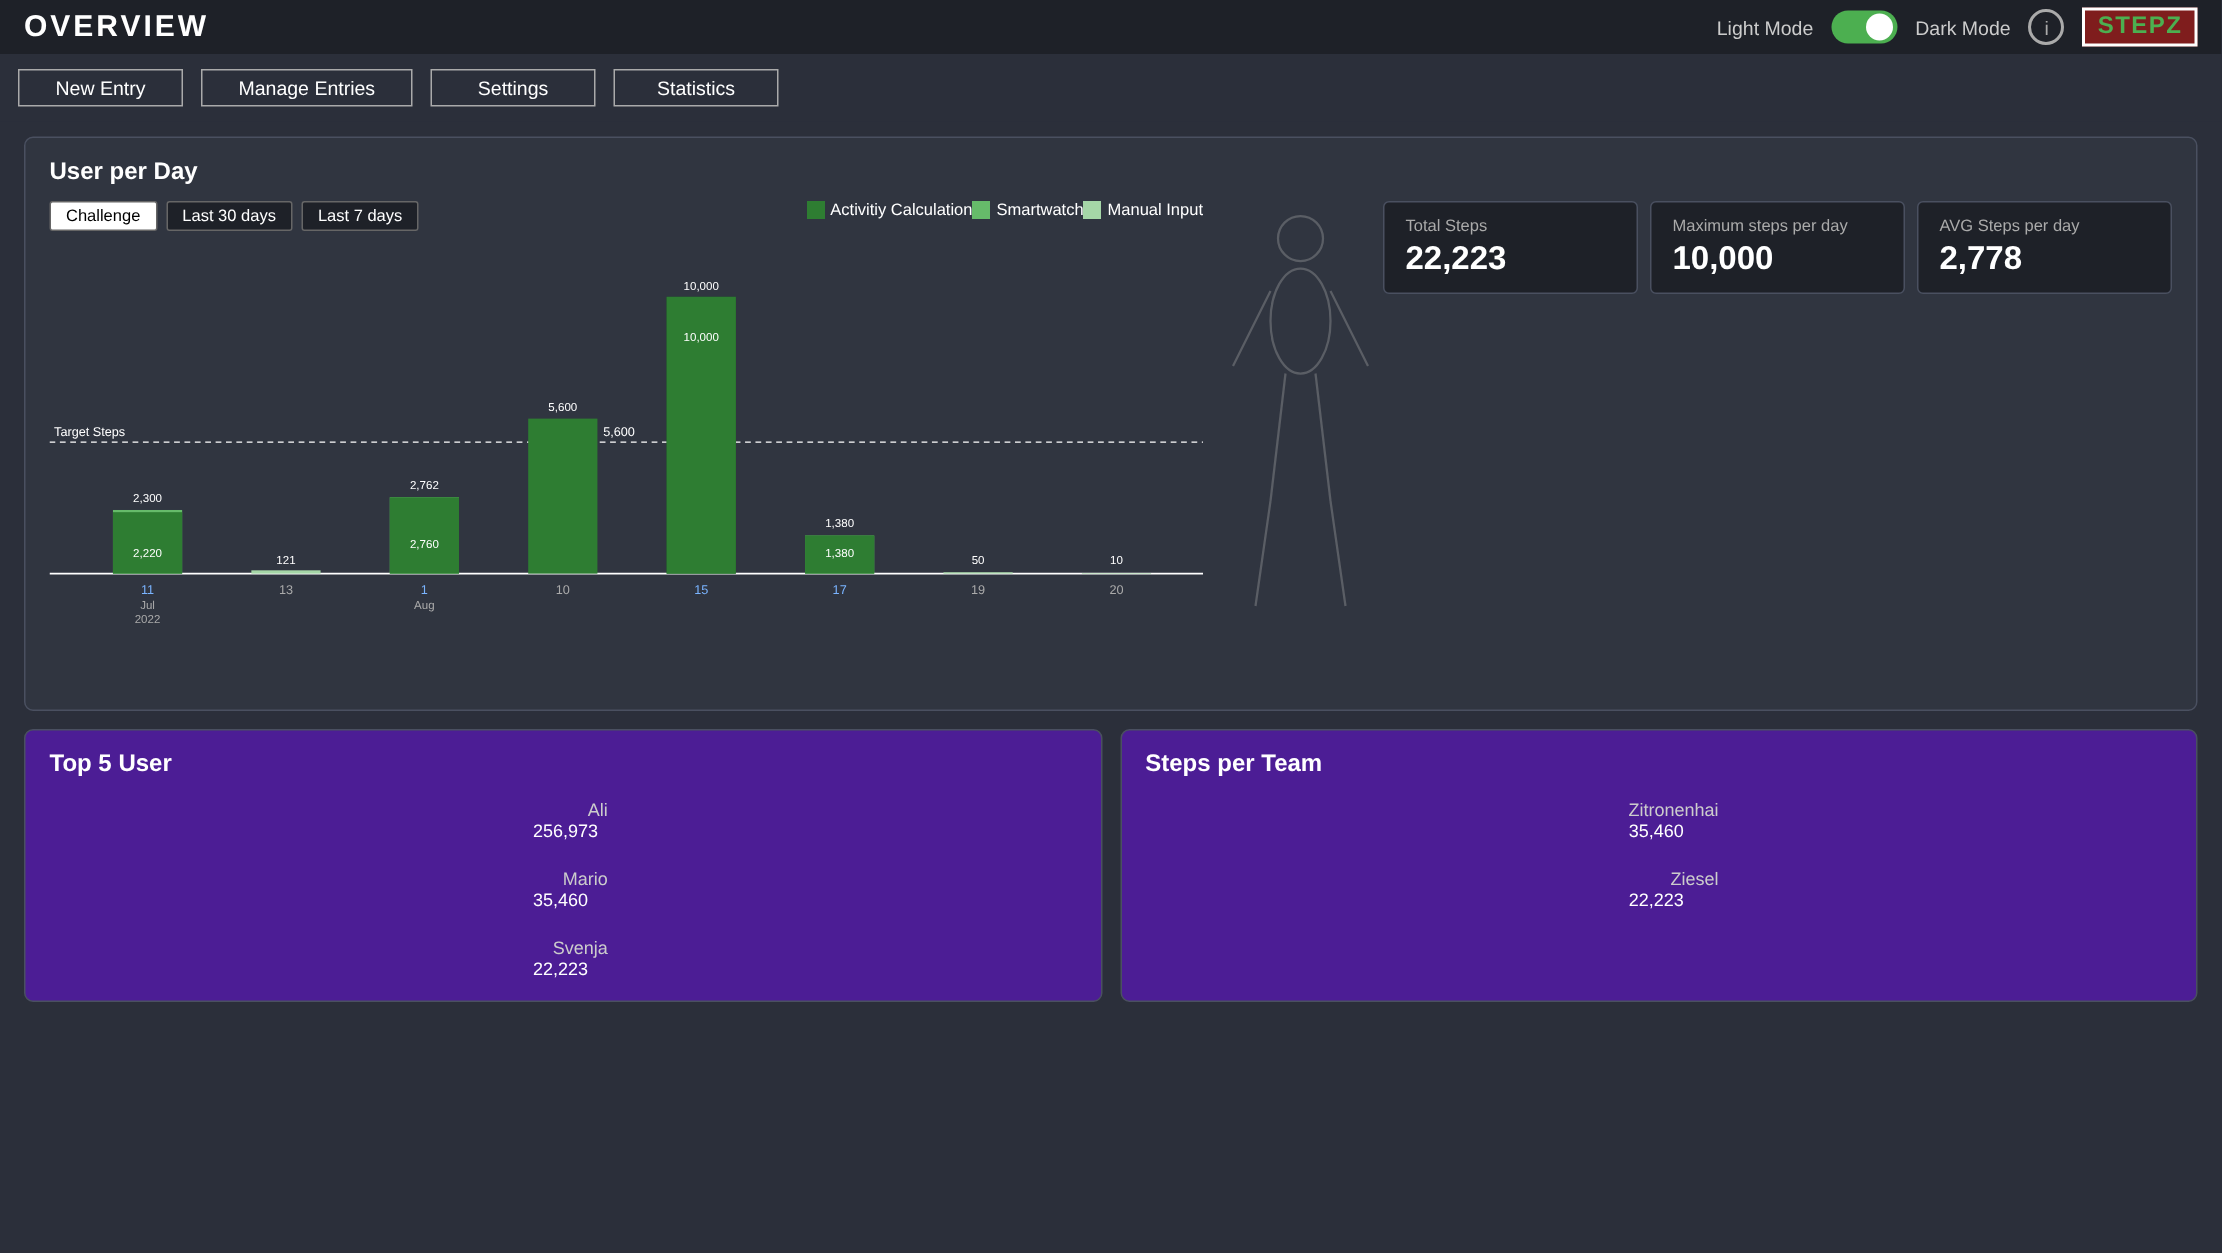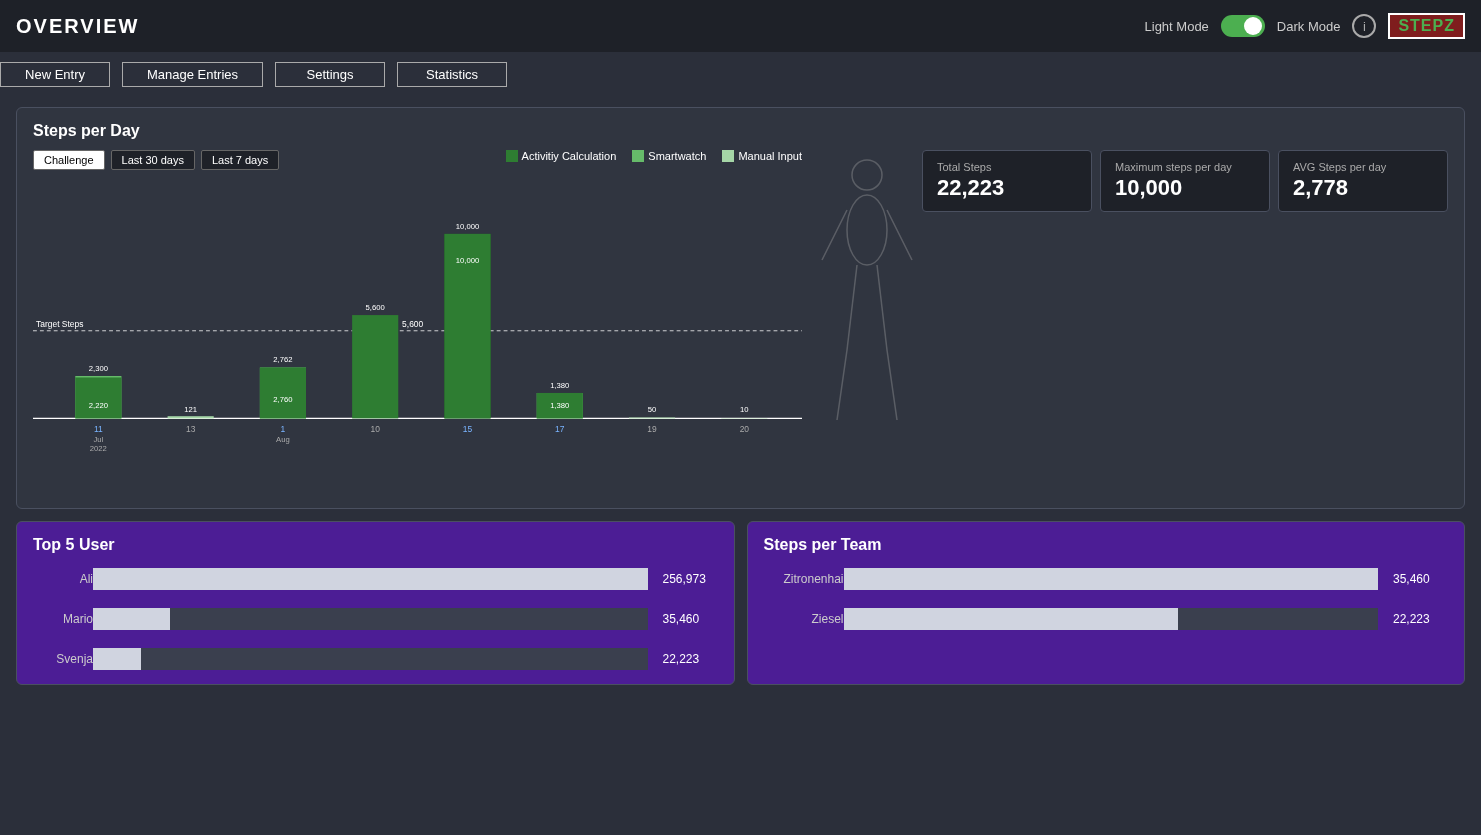--- a/index.html
+++ b/index.html
@@ -11,21 +11,21 @@
       min-height: 835px;
       overflow: hidden;
     }
 
     
     .header {
       background: #1e2128;
       display: flex;
       align-items: center;
       padding: 0 16px;
-      height: 52px;
+      height: 36px;
       justify-content: space-between;
     }
     .header-title {
       font-size: 20px;
       font-weight: bold;
       color: #fff;
       letter-spacing: 2px;
     }
     .header-right {
       display: flex;
@@ -81,21 +81,21 @@
     }
     .brand-badge span {
       color: #4caf50;
     }
 
     
     .navbar {
       background: #2b2f3a;
       display: flex;
       gap: 12px;
-      padding: 10px 0;
+      padding: 10px 12px;
     }
     .nav-btn {
       background: #2b2f3a;
       border: 1px solid #aaa;
       color: #fff;
       padding: 4px 24px;
       font-size: 13px;
       cursor: pointer;
       min-width: 110px;
       text-align: center;
@@ -126,38 +126,38 @@
     .steps-chart-container {
       display: flex;
       gap: 10px;
     }
     .steps-chart-main {
       flex: 1;
     }
     .chart-controls {
       display: flex;
       gap: 6px;
-      margin-bottom: 20px;
+      margin-bottom: 0;
     }
     .chart-btn {
       background: #1e2128;
       border: 1px solid #666;
       color: #fff;
       padding: 3px 10px;
       font-size: 11px;
       cursor: pointer;
       border-radius: 2px;
     }
     .chart-btn.active {
       background: #fff;
       color: #000;
     }
     .legend {
       display: flex;
-      gap: 16px;
+      gap: 0;
       justify-content: flex-end;
       margin-bottom: 6px;
       font-size: 11px;
     }
     .legend-item {
       display: flex;
       align-items: center;
       gap: 4px;
     }
     .legend-dot {
@@ -211,20 +211,21 @@
     
     .bar-chart {
       display: flex;
       flex-direction: column;
       gap: 18px;
       margin-top: 14px;
     }
     .bar-row {
       display: flex;
       align-items: center;
+      flex-direction: column;
     }
     .bar-label {
       font-size: 12px;
       color: #ccc;
       width: 60px;
       text-align: right;
     }
     .bar-track {
       flex: 1;
       height: 22px;
@@ -263,21 +264,21 @@
 <div class="navbar">
   <button class="nav-btn">New Entry</button>
   <button class="nav-btn">Manage Entries</button>
   <button class="nav-btn">Settings</button>
   <button class="nav-btn">Statistics</button>
 </div>
 
 <div class="main">
 
   <div class="card">
-    <div class="card-title">Steps per Day</div>
+    <div class="card-title">User per Day</div>
     <div class="steps-chart-container">
       <div class="steps-chart-main">
         <div style="display:flex; justify-content:space-between; align-items:flex-start;">
           <div class="chart-controls">
             <button class="chart-btn active">Challenge</button>
             <button class="chart-btn">Last 30 days</button>
             <button class="chart-btn">Last 7 days</button>
           </div>
           <div class="legend">
             <div class="legend-item">

